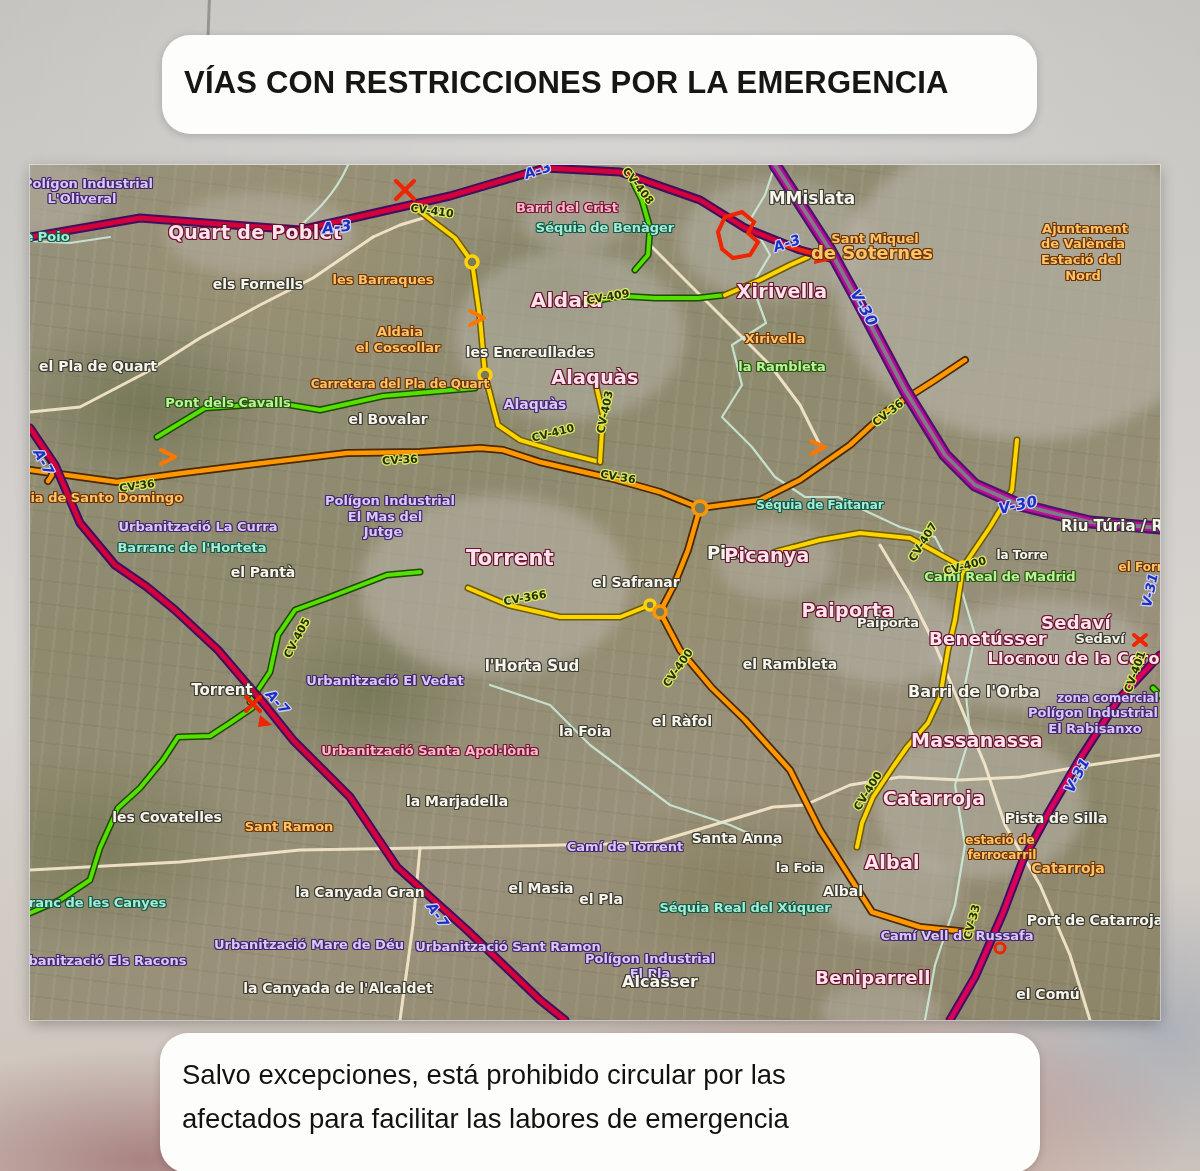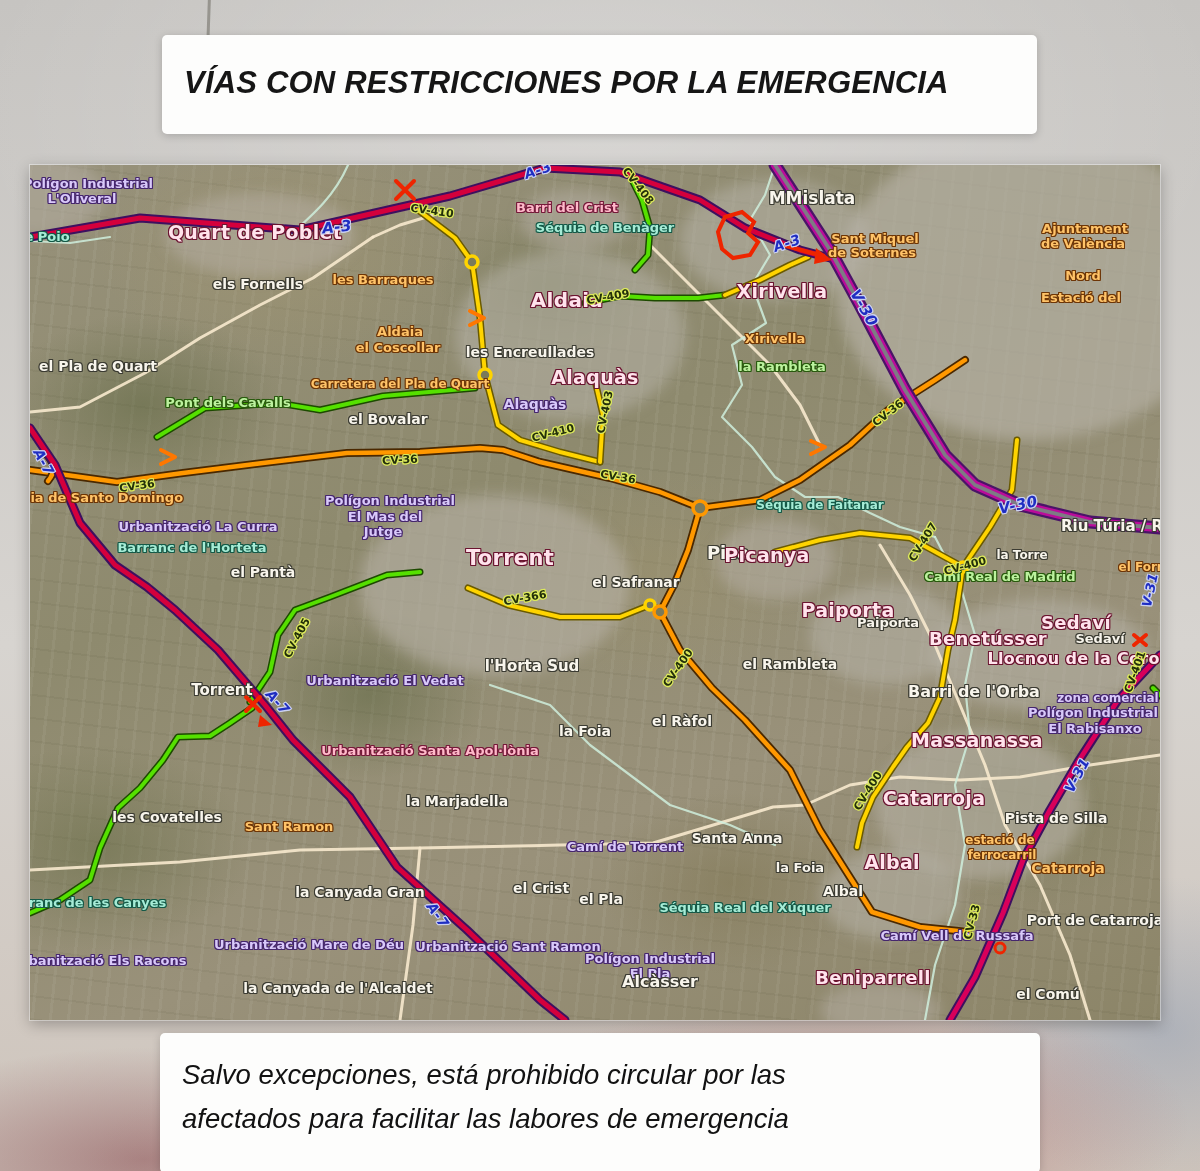--- a/index.html
+++ b/index.html
@@ -7,21 +7,21 @@
   .page{position:relative;width:1200px;height:1171px;overflow:hidden;}
   .bg{position:absolute;inset:0;
     background:
       radial-gradient(500px 190px at 70% 96%, rgba(168,78,78,.45), transparent 70%),
       radial-gradient(420px 160px at 12% 99%, rgba(118,42,52,.42), transparent 70%),
       radial-gradient(320px 220px at 97% 88%, rgba(118,140,172,.38), transparent 70%),
       radial-gradient(650px 280px at 45% 103%, rgba(205,152,150,.38), transparent 72%),
       radial-gradient(900px 500px at 50% 10%, rgba(255,255,255,.25), transparent 70%),
       linear-gradient(#c6c4c1,#d7d4d0 55%,#cec4bb);}
   .cable{position:absolute;left:207px;top:0;width:3px;height:48px;background:#97958f;transform:rotate(2deg);}
-  .card{position:absolute;background:#fdfdfc;border-radius:5px;box-shadow:0 2px 8px rgba(0,0,0,.18);font-style:italic;}
+  .card{position:absolute;background:#fdfdfc;border-radius:28px;box-shadow:0 2px 8px rgba(0,0,0,.18);}
   .title-card{left:162px;top:35px;width:875px;height:99px;}
   .title-card h1{margin:0;padding:30px 0 0 22px;font-size:31px;font-weight:bold;color:#161616;letter-spacing:.2px;white-space:nowrap;}
   .footer-card{left:160px;top:1033px;width:880px;height:140px;}
   .footer-card .cap{padding:20px 0 0 22px;font-size:27.5px;color:#121212;line-height:44px;}
   .cap-line{white-space:nowrap;}
 
   .map{position:absolute;left:30px;top:165px;width:1130px;height:855px;overflow:hidden;
     box-shadow:0 0 0 1px rgba(255,255,255,.4), 0 4px 14px rgba(0,0,0,.28);
     background:
       radial-gradient(200px 130px at 10% 28%, rgba(86,96,56,.45), transparent 70%),
@@ -211,24 +211,24 @@
         <div class="lbl town" style="left: 225px; top: 67px; font-size: 19px; transform: translate(-50%, -50%) rotate(0deg);">Quart de Poblet</div>
         <div class="lbl shield" style="left: 307px; top: 62px; font-size: 15px; transform: translate(-50%, -50%) rotate(-6deg);">A-3</div>
         <div class="lbl shield" style="left: 508px; top: 5px; font-size: 14px; transform: translate(-50%, -50%) rotate(-18deg);">A-3</div>
         <div class="lbl shield" style="left: 757px; top: 78px; font-size: 14px; transform: translate(-50%, -50%) rotate(-18deg);">A-3</div>
         <div class="lbl cv" style="left: 402px; top: 46px; font-size: 11px; transform: translate(-50%, -50%) rotate(8deg);">CV-410</div>
         <div class="lbl cv" style="left: 608px; top: 21px; font-size: 11px; transform: translate(-50%, -50%) rotate(52deg);">CV-408</div>
         <div class="lbl pink" style="left: 537px; top: 42px; font-size: 13px; transform: translate(-50%, -50%) rotate(0deg);">Barri del Crist</div>
         <div class="lbl water" style="left: 575px; top: 62px; font-size: 13px; transform: translate(-50%, -50%) rotate(0deg);">Séquia de Benàger</div>
         <div class="lbl place" style="left: 782px; top: 33px; font-size: 17px; transform: translate(-50%, -50%) rotate(0deg);">MMislata</div>
         <div class="lbl orange" style="left: 845px; top: 73px; font-size: 13px; transform: translate(-50%, -50%) rotate(0deg);">Sant Miquel</div>
-        <div class="lbl orange" style="left: 842px; top: 87px; font-size: 13px; transform: translate(-50%, -50%) rotate(0deg);">de Soternes</div>
+        <div class="lbl orange" style="left: 842px; top: 87px; font-size: 18px; transform: translate(-50%, -50%) rotate(0deg);">de Soternes</div>
         <div class="lbl orange" style="left: 1055px; top: 63px; font-size: 13px; transform: translate(-50%, -50%) rotate(0deg);">Ajuntament</div>
         <div class="lbl orange" style="left: 1053px; top: 78px; font-size: 13px; transform: translate(-50%, -50%) rotate(0deg);">de València</div>
-        <div class="lbl orange" style="left: 1051px; top: 94px; font-size: 13px; transform: translate(-50%, -50%) rotate(0deg); margin-top: 38px;">Estació del</div>
+        <div class="lbl orange" style="left: 1051px; top: 94px; font-size: 13px; transform: translate(-50%, -50%) rotate(0deg);">Estació del</div>
         <div class="lbl orange" style="left: 1053px; top: 110px; font-size: 13px; transform: translate(-50%, -50%) rotate(0deg);">Nord</div>
         <div class="lbl place" style="left: 228px; top: 119px; font-size: 14px; transform: translate(-50%, -50%) rotate(0deg);">els Fornells</div>
         <div class="lbl orange" style="left: 353px; top: 114px; font-size: 13px; transform: translate(-50%, -50%) rotate(0deg);">les Barraques</div>
         <div class="lbl town" style="left: 537px; top: 135px; font-size: 20px; transform: translate(-50%, -50%) rotate(0deg);">Aldaia</div>
         <div class="lbl cv" style="left: 578px; top: 132px; font-size: 11px; transform: translate(-50%, -50%) rotate(-10deg);">CV-409</div>
         <div class="lbl town" style="left: 752px; top: 126px; font-size: 19px; transform: translate(-50%, -50%) rotate(0deg);">Xirivella</div>
         <div class="lbl orange" style="left: 370px; top: 166px; font-size: 13px; transform: translate(-50%, -50%) rotate(0deg);">Aldaia</div>
         <div class="lbl orange" style="left: 368px; top: 182px; font-size: 13px; transform: translate(-50%, -50%) rotate(0deg);">el Coscollar</div>
         <div class="lbl orange" style="left: 745px; top: 173px; font-size: 13px; transform: translate(-50%, -50%) rotate(0deg);">Xirivella</div>
         <div class="lbl green" style="left: 752px; top: 201px; font-size: 13px; transform: translate(-50%, -50%) rotate(0deg);">la Rambleta</div>
@@ -301,21 +301,21 @@
         <div class="lbl town" style="left: 862px; top: 697px; font-size: 19px; transform: translate(-50%, -50%) rotate(0deg);">Albal</div>
         <div class="lbl place" style="left: 813px; top: 726px; font-size: 14px; transform: translate(-50%, -50%) rotate(0deg);">Albal</div>
         <div class="lbl place" style="left: 770px; top: 702px; font-size: 13px; transform: translate(-50%, -50%) rotate(0deg);">la Foia</div>
         <div class="lbl place" style="left: 137px; top: 652px; font-size: 14px; transform: translate(-50%, -50%) rotate(0deg);">les Covatelles</div>
         <div class="lbl orange" style="left: 259px; top: 661px; font-size: 13px; transform: translate(-50%, -50%) rotate(0deg);">Sant Ramon</div>
         <div class="lbl place" style="left: 330px; top: 727px; font-size: 14px; transform: translate(-50%, -50%) rotate(0deg);">la Canyada Gran</div>
         <div class="lbl water" style="left: 55px; top: 737px; font-size: 13px; transform: translate(-50%, -50%) rotate(0deg);">Barranc de les Canyes</div>
         <div class="lbl water" style="left: 715px; top: 742px; font-size: 13px; transform: translate(-50%, -50%) rotate(0deg);">Séquia Real del Xúquer</div>
         <div class="lbl place" style="left: 707px; top: 673px; font-size: 14px; transform: translate(-50%, -50%) rotate(0deg);">Santa Anna</div>
         <div class="lbl district" style="left: 595px; top: 681px; font-size: 13px; transform: translate(-50%, -50%) rotate(0deg);">Camí de Torrent</div>
-        <div class="lbl place" style="left: 511px; top: 723px; font-size: 14px; transform: translate(-50%, -50%) rotate(0deg);">el Crist</div>
+        <div class="lbl place" style="left: 511px; top: 723px; font-size: 14px; transform: translate(-50%, -50%) rotate(0deg);">el Masia</div>
         <div class="lbl place" style="left: 571px; top: 734px; font-size: 14px; transform: translate(-50%, -50%) rotate(0deg);">el Pla</div>
         <div class="lbl place" style="left: 1065px; top: 755px; font-size: 14px; transform: translate(-50%, -50%) rotate(0deg);">Port de Catarroja</div>
         <div class="lbl district" style="left: 927px; top: 770px; font-size: 13px; transform: translate(-50%, -50%) rotate(0deg);">Camí Vell de Russafa</div>
         <div class="lbl cv" style="left: 942px; top: 757px; font-size: 11px; transform: translate(-50%, -50%) rotate(-75deg);">CV-33</div>
         <div class="lbl shield" style="left: 408px; top: 750px; font-size: 14px; transform: translate(-50%, -50%) rotate(55deg);">A-7</div>
         <div class="lbl district" style="left: 478px; top: 781px; font-size: 13px; transform: translate(-50%, -50%) rotate(0deg);">Urbanització Sant Ramon</div>
         <div class="lbl district" style="left: 279px; top: 779px; font-size: 13px; transform: translate(-50%, -50%) rotate(0deg);">Urbanització Mare de Déu</div>
         <div class="lbl district" style="left: 69px; top: 795px; font-size: 13px; transform: translate(-50%, -50%) rotate(0deg);">Urbanització Els Racons</div>
         <div class="lbl district" style="left: 620px; top: 793px; font-size: 13px; transform: translate(-50%, -50%) rotate(0deg);">Polígon Industrial</div>
         <div class="lbl district" style="left: 620px; top: 808px; font-size: 13px; transform: translate(-50%, -50%) rotate(0deg);">El Pla</div>

